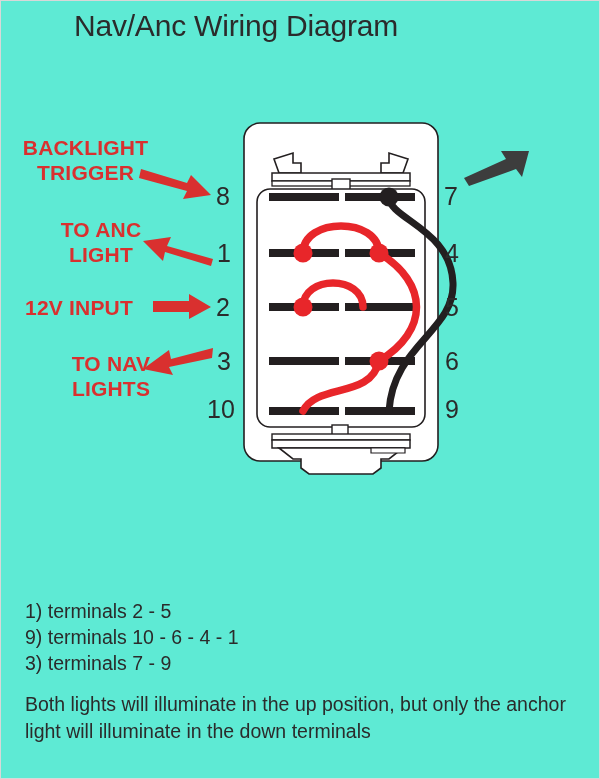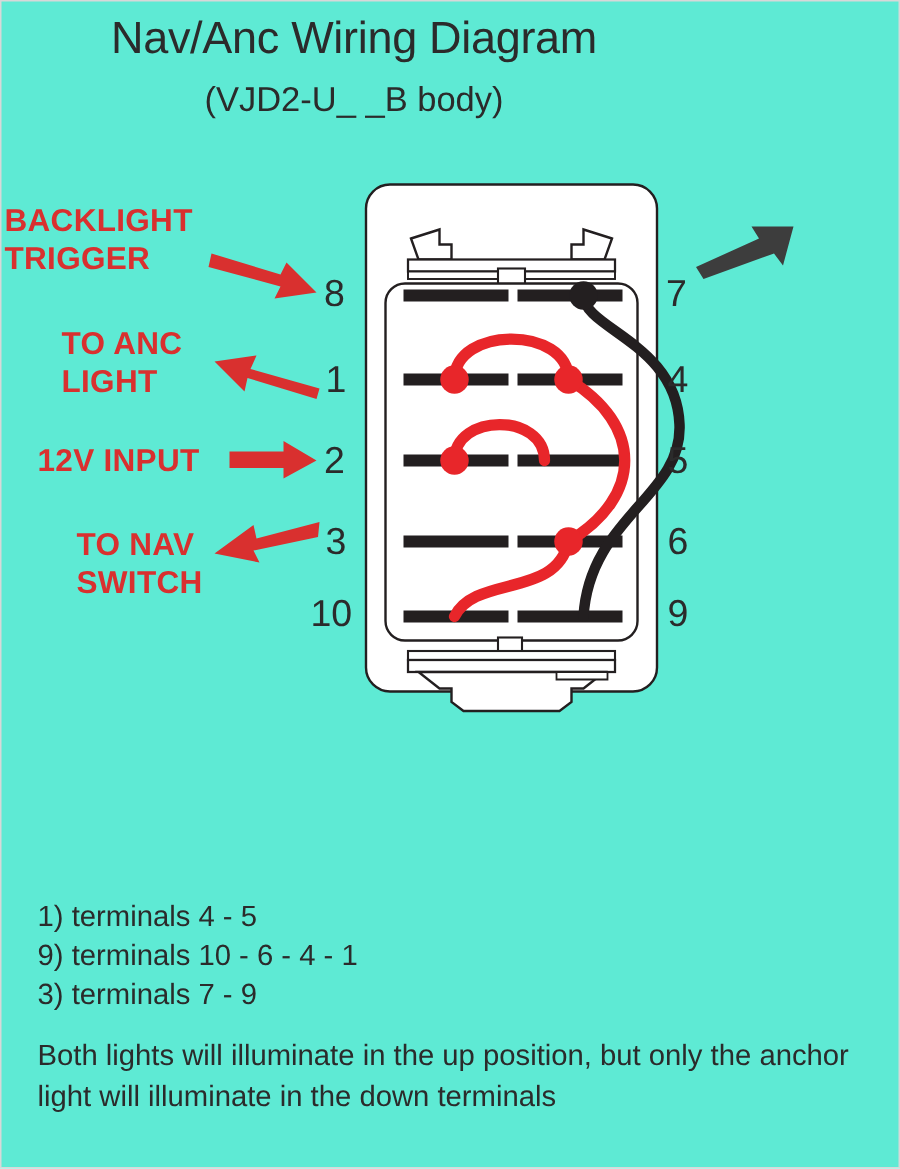--- a/index.html
+++ b/index.html
@@ -47,21 +47,21 @@
   }
   .logo svg{display:block;}
 
   
   .label{
     position:absolute;
     color:#d9302f;
     font-size:21px;
     font-weight:bold;
     line-height:25px;
-    text-align:left;
+    text-align:center;
     white-space:pre-line;
     letter-spacing:0.2px;
   }
   .label.lbl-backlight{ left:2px;  top:134px; width:165px; }
   .label.lbl-anc{       left:40px; top:216px; width:120px; }
   .label.lbl-12v{       left:8px;  top:294px; width:140px; text-align:center;}
   .label.lbl-nav{       left:50px; top:350px; width:120px; }
 
   
   .neg-label{
@@ -120,21 +120,20 @@
     white-space:nowrap;
   }
   .notes-foot{ top:690px; line-height:27px; white-space:normal; width:545px;}
 </style>
 </head>
 <body>
 
 <div id="page">
 
   <div class="title">Nav/Anc Wiring Diagram</div>
-  <div class="subtitle">(VJD2-U_ _B body)</div>
 
 
   <svg class="art" viewBox="0 0 600 779" xmlns="http://www.w3.org/2000/svg">
 
     <rect x="243" y="122" width="194" height="338" rx="16" ry="16" fill="#ffffff" stroke="#231f20" stroke-width="1.6"></rect>
 
     <path d="M273 158 L292 152 L292 162 L300 162 L300 172 L278 172 Z" fill="#ffffff" stroke="#231f20" stroke-width="1.6"></path>
     <path d="M407 158 L388 152 L388 162 L380 162 L380 172 L402 172 Z" fill="#ffffff" stroke="#231f20" stroke-width="1.6"></path>
     <rect x="271" y="172" width="138" height="8" fill="#ffffff" stroke="#231f20" stroke-width="1.5"></rect>
     <rect x="271" y="180" width="138" height="5" fill="#ffffff" stroke="#231f20" stroke-width="1.3"></rect>
@@ -196,37 +195,37 @@
 
     <path d="M463 177 L505 158 L500 150 L528 150 L521 176 L515 168 L468 185 Z" fill="#3d3d3d"></path>
   </svg>
 
   <div class="label lbl-backlight">BACKLIGHT
 TRIGGER</div>
   <div class="label lbl-anc">TO ANC
 LIGHT</div>
   <div class="label lbl-12v">12V INPUT</div>
   <div class="label lbl-nav">TO NAV
-SWITCH</div>
+LIGHTS</div>
 
 
   <div class="term left t8">8</div>
   <div class="term left t1">1</div>
   <div class="term left t2">2</div>
   <div class="term left t3">3</div>
   <div class="term left t10">10</div>
 
   <div class="term right t7">7</div>
   <div class="term right t4">4</div>
   <div class="term right t5">5</div>
   <div class="term right t6">6</div>
   <div class="term right t9">9</div>
 
 
   <div class="jumper-list">
-    <div>1) terminals 4 - 5</div>
+    <div>1) terminals 2 - 5</div>
     <div>9) terminals 10 - 6 - 4 - 1</div>
     <div>3) terminals 7 - 9</div>
   </div>
 
   <div class="notes notes-foot">Both lights will illuminate in the up position, but only the anchor light will illuminate in the down terminals</div>
 
 </div>
 
 </body></html>

